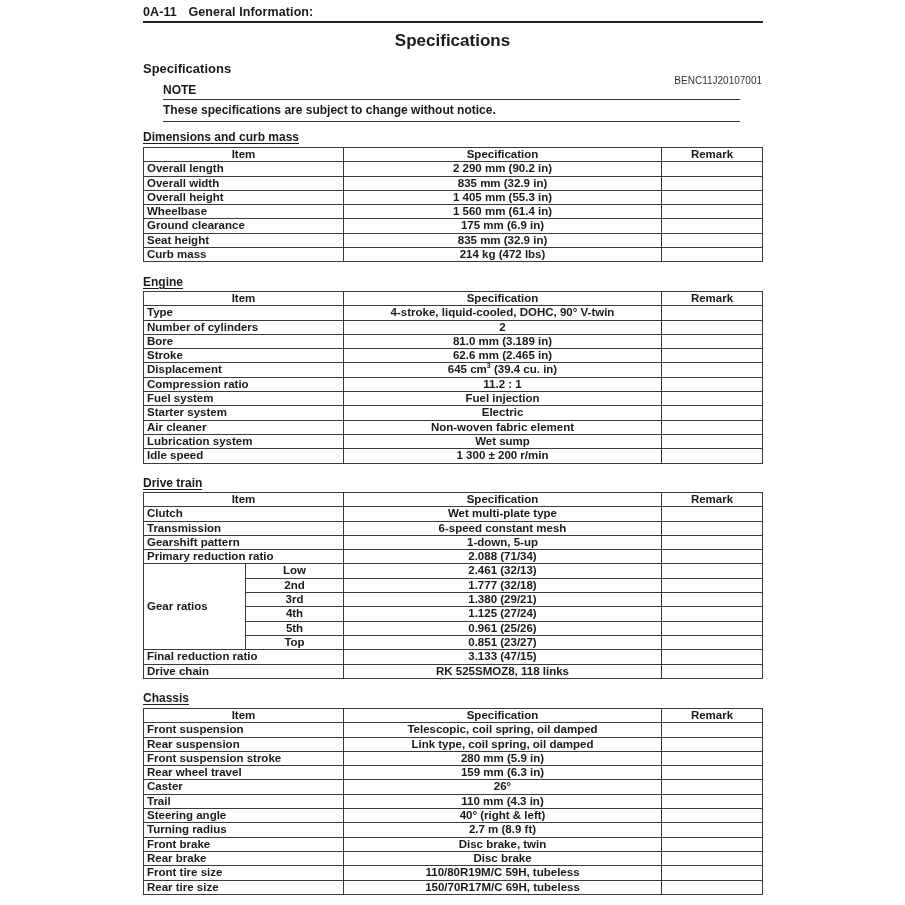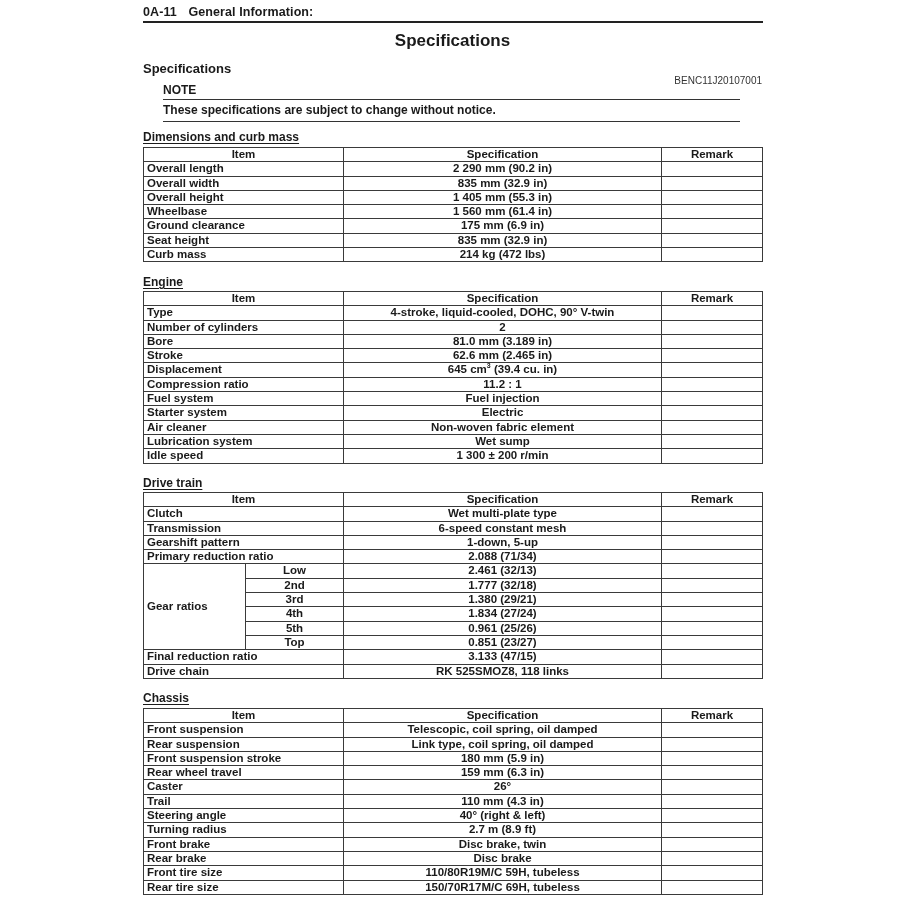--- a/index.html
+++ b/index.html
@@ -220,21 +220,21 @@
         <td class="spec-cell">1.777 (32/18)</td>
         <td></td>
       </tr>
       <tr>
         <td class="sub-cell">3rd</td>
         <td class="spec-cell">1.380 (29/21)</td>
         <td></td>
       </tr>
       <tr>
         <td class="sub-cell">4th</td>
-        <td class="spec-cell">1.834 (27/24)</td>
+        <td class="spec-cell">1.125 (27/24)</td>
         <td></td>
       </tr>
       <tr>
         <td class="sub-cell">5th</td>
         <td class="spec-cell">0.961 (25/26)</td>
         <td></td>
       </tr>
       <tr>
         <td class="sub-cell">Top</td>
         <td class="spec-cell">0.851 (23/27)</td>
@@ -273,21 +273,21 @@
         <td class="spec-cell">Telescopic, coil spring, oil damped</td>
         <td></td>
       </tr>
       <tr>
         <td>Rear suspension</td>
         <td class="spec-cell">Link type, coil spring, oil damped</td>
         <td></td>
       </tr>
       <tr>
         <td>Front suspension stroke</td>
-        <td class="spec-cell">180 mm (5.9 in)</td>
+        <td class="spec-cell">280 mm (5.9 in)</td>
         <td></td>
       </tr>
       <tr>
         <td>Rear wheel travel</td>
         <td class="spec-cell">159 mm (6.3 in)</td>
         <td></td>
       </tr>
       <tr>
         <td>Caster</td>
         <td class="spec-cell">26°</td>

